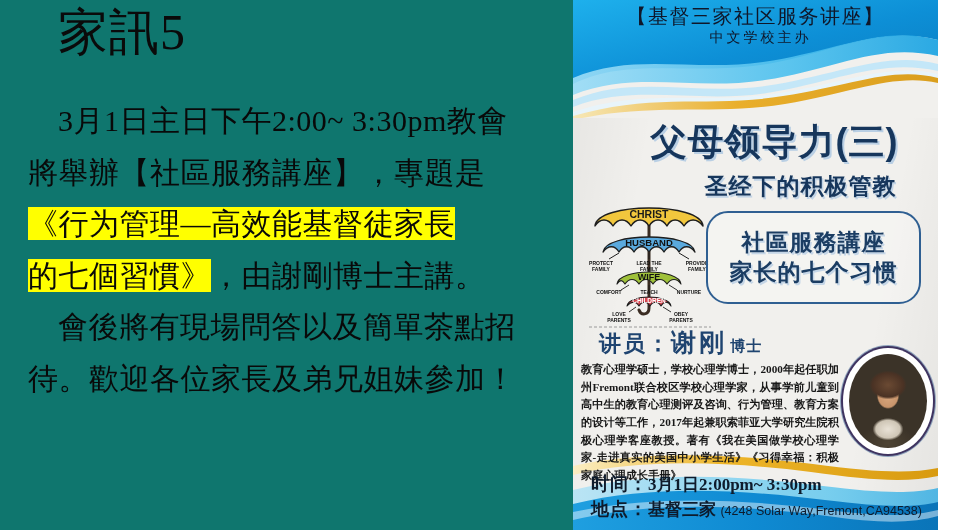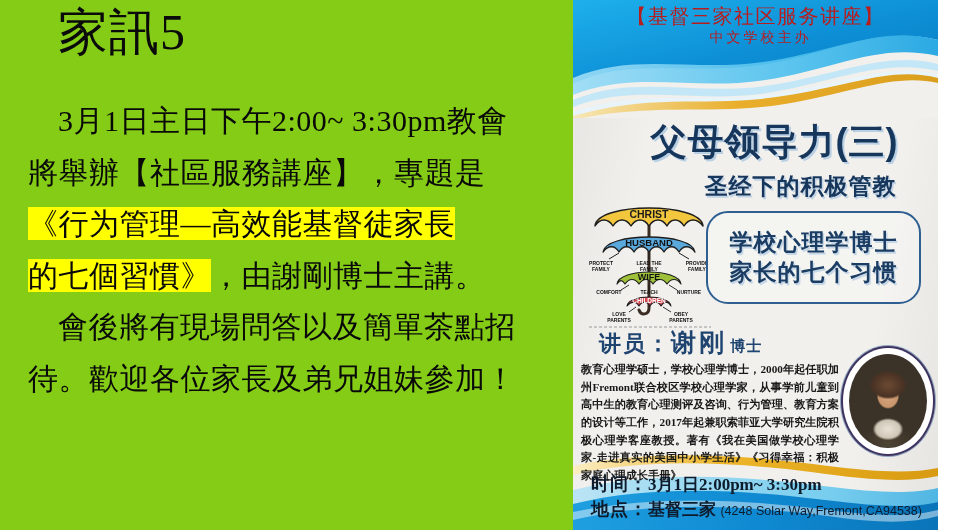--- a/index.html
+++ b/index.html
@@ -7,21 +7,21 @@
     width: 960px; height: 530px;
     background: #ffffff;
     font-family: "Liberation Serif", "DejaVu Serif", serif;
     overflow: hidden;
   }
   #root { position: relative; width: 960px; height: 530px; background:#fff; }
 
   
   #left-panel {
     position: absolute; left: 0; top: 0; width: 573px; height: 530px;
-    background: #84cc16;
+    background: #0f766e;
   }
   #headline {
     position: absolute; left: 58px; top: 6px;
     font-family: "Liberation Serif","DejaVu Serif",serif;
     font-size: 50px; line-height: 1.05; color: #0a0a0a;
     letter-spacing: 1px; white-space: nowrap;
   }
   #body-copy {
     position: absolute; left: 28px; top: 95px; width: 540px;
     font-family: "Liberation Serif","DejaVu Serif",serif;
@@ -47,21 +47,21 @@
     background: linear-gradient(100deg, rgba(0,0,0,.05) 0%, rgba(0,0,0,0) 22%, rgba(0,0,0,0) 78%, rgba(0,0,0,.05) 100%);
   }
 
   
   .wave-svg { position:absolute; left:0; width:365px; display:block; }
   #wave-top { top:0; height:118px; z-index:1; }
   #wave-bottom { bottom:0; height:80px; z-index:1; }
 
   #poster-head-text {
     position: absolute; left: 0; top: 4px; width: 365px; z-index: 4;
-    text-align: center; color: #b91c1c;
+    text-align: center; color: #0f172a;
     font-family: "Liberation Serif","DejaVu Serif",serif;
   }
   #head-line1 { font-size: 20px; letter-spacing: 1.5px; line-height:1.25; }
   #head-line2 { font-size: 14px; letter-spacing: 3px; line-height:1.35; padding-left:10px;}
 
   #poster-title {
     position:absolute; left:0; top:118px; width:407px; z-index:5; text-align:center;
   }
   #title-main {
     font-family:"Liberation Sans","DejaVu Sans",sans-serif;
@@ -232,21 +232,21 @@
         <text x="40" y="120" text-anchor="middle" font-family="Liberation Sans, sans-serif" font-size="5" font-weight="700" fill="#111">LOVE</text>
         <text x="40" y="126" text-anchor="middle" font-family="Liberation Sans, sans-serif" font-size="5" font-weight="700" fill="#111">PARENTS</text>
         <text x="102" y="120" text-anchor="middle" font-family="Liberation Sans, sans-serif" font-size="5" font-weight="700" fill="#111">OBEY</text>
         <text x="102" y="126" text-anchor="middle" font-family="Liberation Sans, sans-serif" font-size="5" font-weight="700" fill="#111">PARENTS</text>
 
         <line x1="10" y1="131" x2="132" y2="131" stroke="#9a9a9a" stroke-width="1" stroke-dasharray="3 2"></line>
       </svg>
     </div>
 
     <div id="slogan-box">
-      <div>学校心理学博士</div>
+      <div>社區服務講座</div>
       <div>家长的七个习惯</div>
     </div>
 
     <div id="speaker-line">
       <span id="speaker-label">讲员：</span><span id="speaker-name">谢刚</span> <span id="speaker-deg">博士</span>
     </div>
 
     <div id="bio">教育心理学硕士，学校心理学博士，2000年起任职加州Fremont联合校区学校心理学家，从事学前儿童到高中生的教育心理测评及咨询、行为管理、教育方案的设计等工作，2017年起兼职索菲亚大学研究生院积极心理学客座教授。著有《我在美国做学校心理学家-走进真实的美国中小学生活》《习得幸福：积极家庭心理成长手册》</div>
 
     <div id="portrait">

